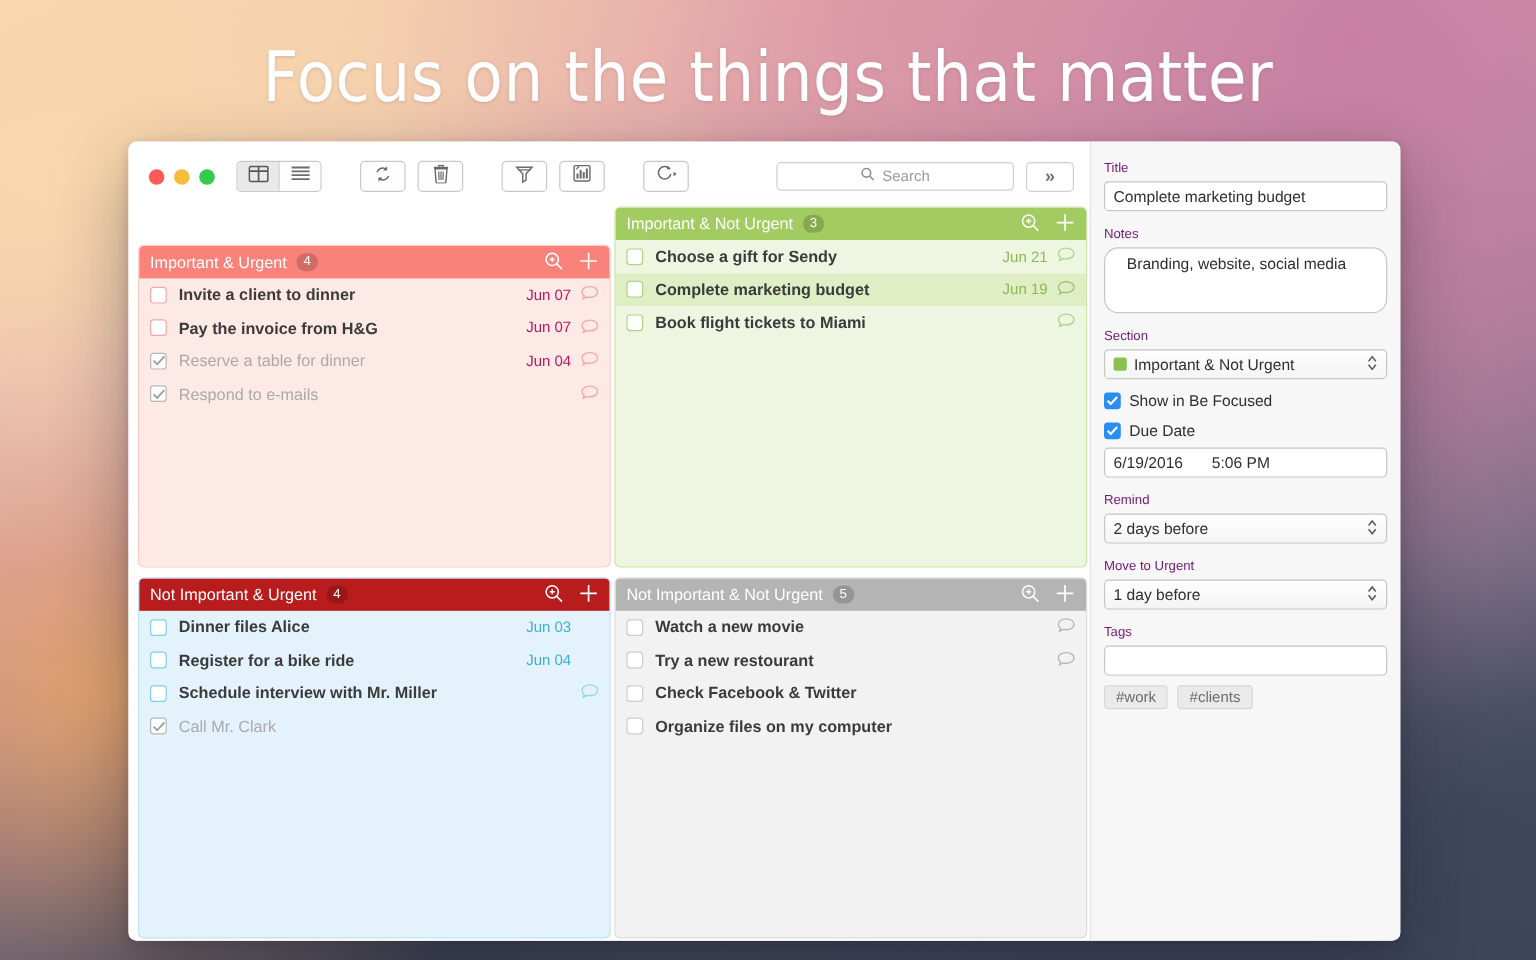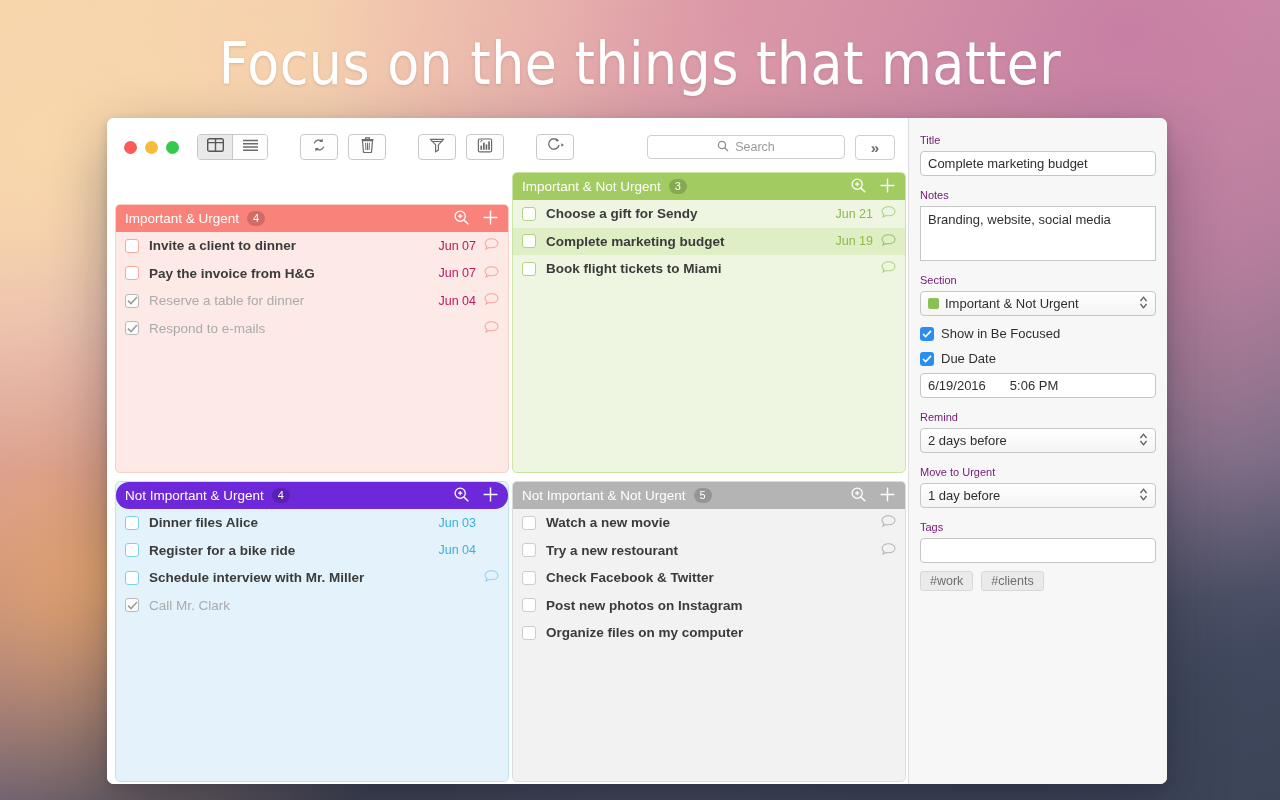--- a/index.html
+++ b/index.html
@@ -234,21 +234,21 @@
   .q-red   .task:not(.done) .cb { border-color: #f5a99f; }
   .q-red   .task .due { color: #be185d; }
 
   .q-green { background: #eef6e2; border-color: #cbe4a4; }
   .q-green .panel-head { background: #a2cc61; }
   .q-green .task:not(.done) .cb { border-color: #b3d383; }
   .q-green .task .due { color: #8bbb4c; }
   .q-green .task.selected { background: #dfeec5; }
 
   .q-blue  { background: #e4f3fb; border-color: #bfe2f2; }
-  .q-blue  .panel-head { background: #6d28d9; border-radius: 13px; }
+  .q-blue  .panel-head { background: #b91c1c; }
   .q-blue  .task:not(.done) .cb { border-color: #7fd0ea; }
   .q-blue  .task .due { color: #3aafdd; }
 
   .q-gray  { background: #f2f2f2; border-color: #dcdcdc; }
   .q-gray  .panel-head { background: #b4b4b4; }
   .q-gray  .task:not(.done) .cb { border-color: #cdcdcd; }
   .q-gray  .task .due { color: #9a9a9a; }
 
   
   #sidebar {
@@ -277,24 +277,24 @@
     padding: 0 7px;
     font-size: 13px;
     color: #2f2f2f;
     display: flex;
     align-items: center;
   }
   .side-textarea {
     width: 100%;
     height: 55px;
     border: 1px solid #c6c6c6;
-    border-radius: 0;
+    border-radius: 12px;
     background: #ffffff;
     box-sizing: border-box;
-    padding: 5px 7px;
+    padding: 5px 18px;
     font-size: 13px;
     color: #2f2f2f;
   }
   .side-select {
     width: 100%;
     height: 25px;
     border: 1px solid #c6c6c6;
     border-radius: 4px;
     background: linear-gradient(#ffffff, #f4f4f4);
     box-sizing: border-box;
@@ -724,30 +724,20 @@
               <span class="cb"></span>
               <span class="label">Check Facebook &amp; Twitter</span>
               <span class="due"></span>
               <span class="bubble hidden">
                 <svg width="15" height="12" viewBox="0 0 15 12">
                     <path d="M7.5 0.8 C11.3 0.8 14 2.8 14 5.3 C14 7.8 11.3 9.8 7.5 9.8 C6.6 9.8 5.8 9.7 5.0 9.5 L2.0 11.0 L2.9 8.7 C1.7 7.8 1.0 6.6 1.0 5.3 C1.0 2.8 3.7 0.8 7.5 0.8 Z" fill="none" stroke="#b5b5b5" stroke-width="1.1"></path>
                   </svg>
               </span>
             </div>
 
-            <div class="task">
-              <span class="cb"></span>
-              <span class="label">Post new photos on Instagram</span>
-              <span class="due"></span>
-              <span class="bubble hidden">
-                <svg width="15" height="12" viewBox="0 0 15 12">
-                    <path d="M7.5 0.8 C11.3 0.8 14 2.8 14 5.3 C14 7.8 11.3 9.8 7.5 9.8 C6.6 9.8 5.8 9.7 5.0 9.5 L2.0 11.0 L2.9 8.7 C1.7 7.8 1.0 6.6 1.0 5.3 C1.0 2.8 3.7 0.8 7.5 0.8 Z" fill="none" stroke="#b5b5b5" stroke-width="1.1"></path>
-                  </svg>
-              </span>
-            </div>
 
             <div class="task">
               <span class="cb"></span>
               <span class="label">Organize files on my computer</span>
               <span class="due"></span>
               <span class="bubble hidden">
                 <svg width="15" height="12" viewBox="0 0 15 12">
                     <path d="M7.5 0.8 C11.3 0.8 14 2.8 14 5.3 C14 7.8 11.3 9.8 7.5 9.8 C6.6 9.8 5.8 9.7 5.0 9.5 L2.0 11.0 L2.9 8.7 C1.7 7.8 1.0 6.6 1.0 5.3 C1.0 2.8 3.7 0.8 7.5 0.8 Z" fill="none" stroke="#b5b5b5" stroke-width="1.1"></path>
                   </svg>
               </span>

